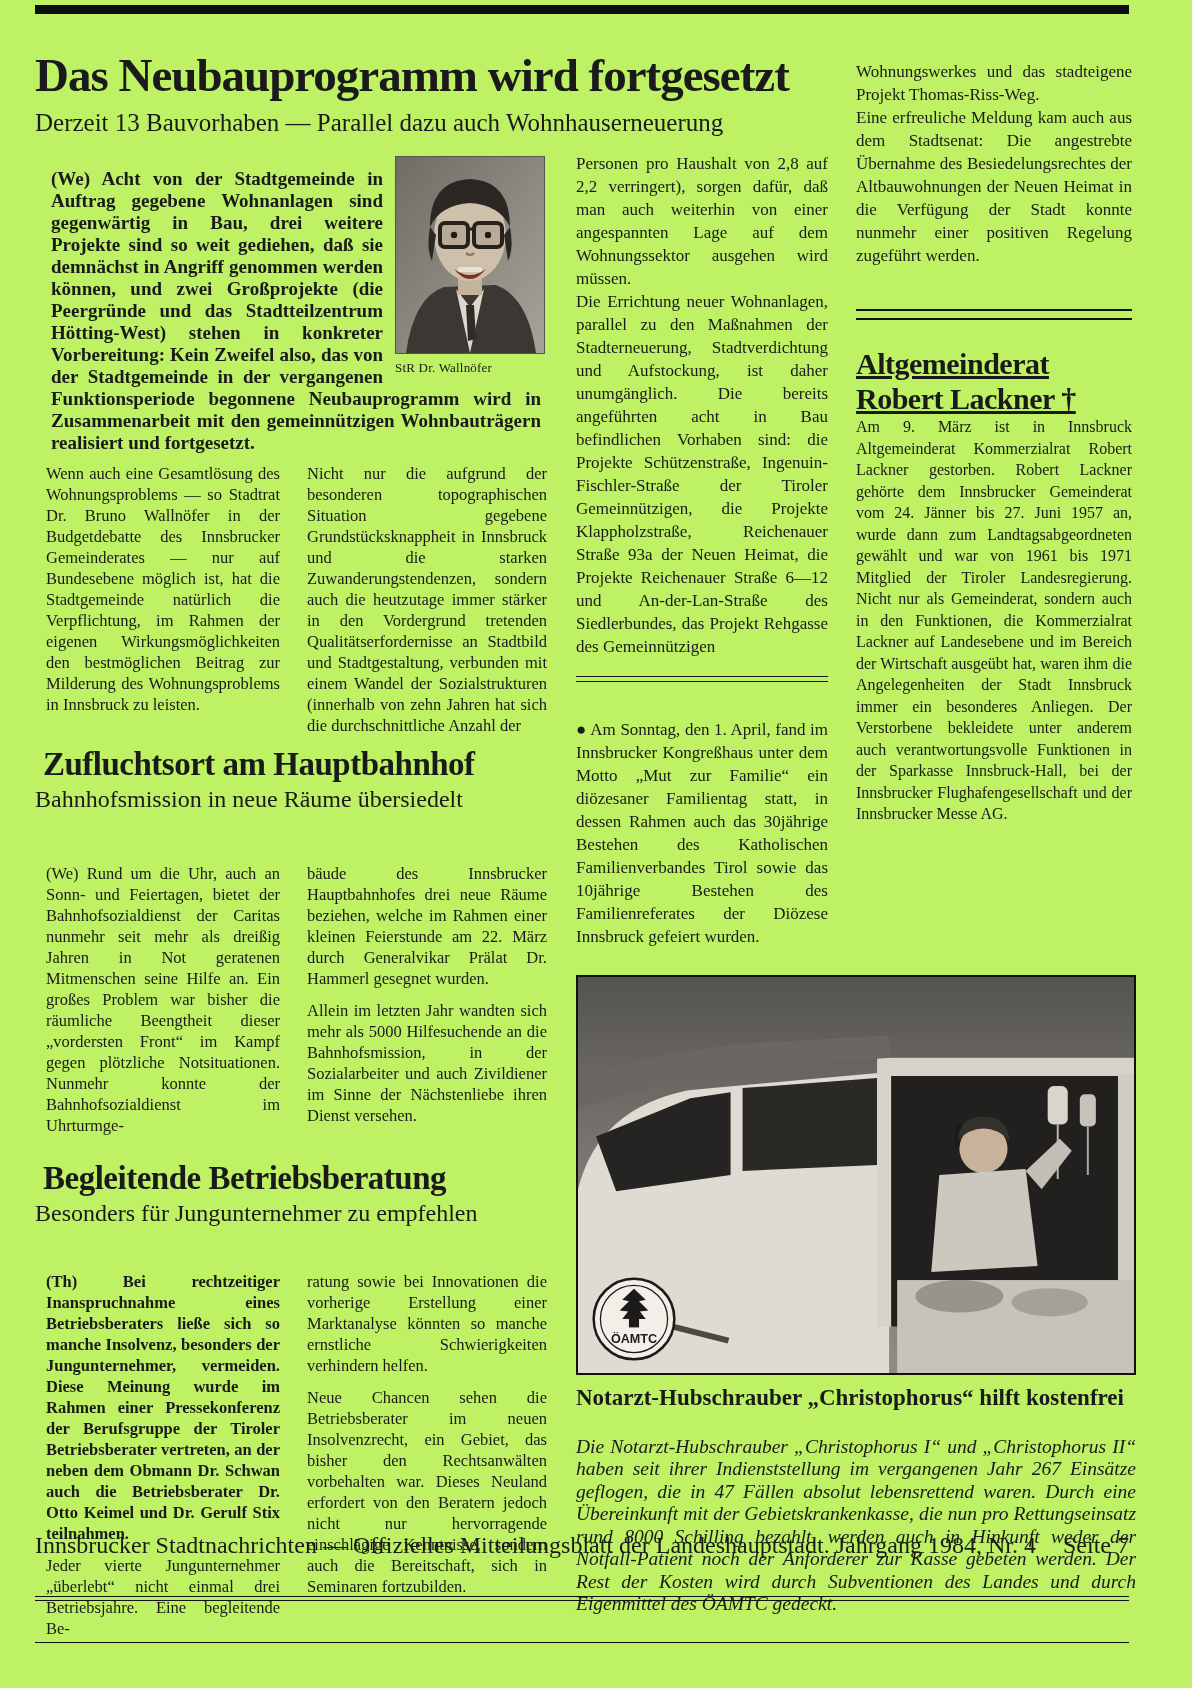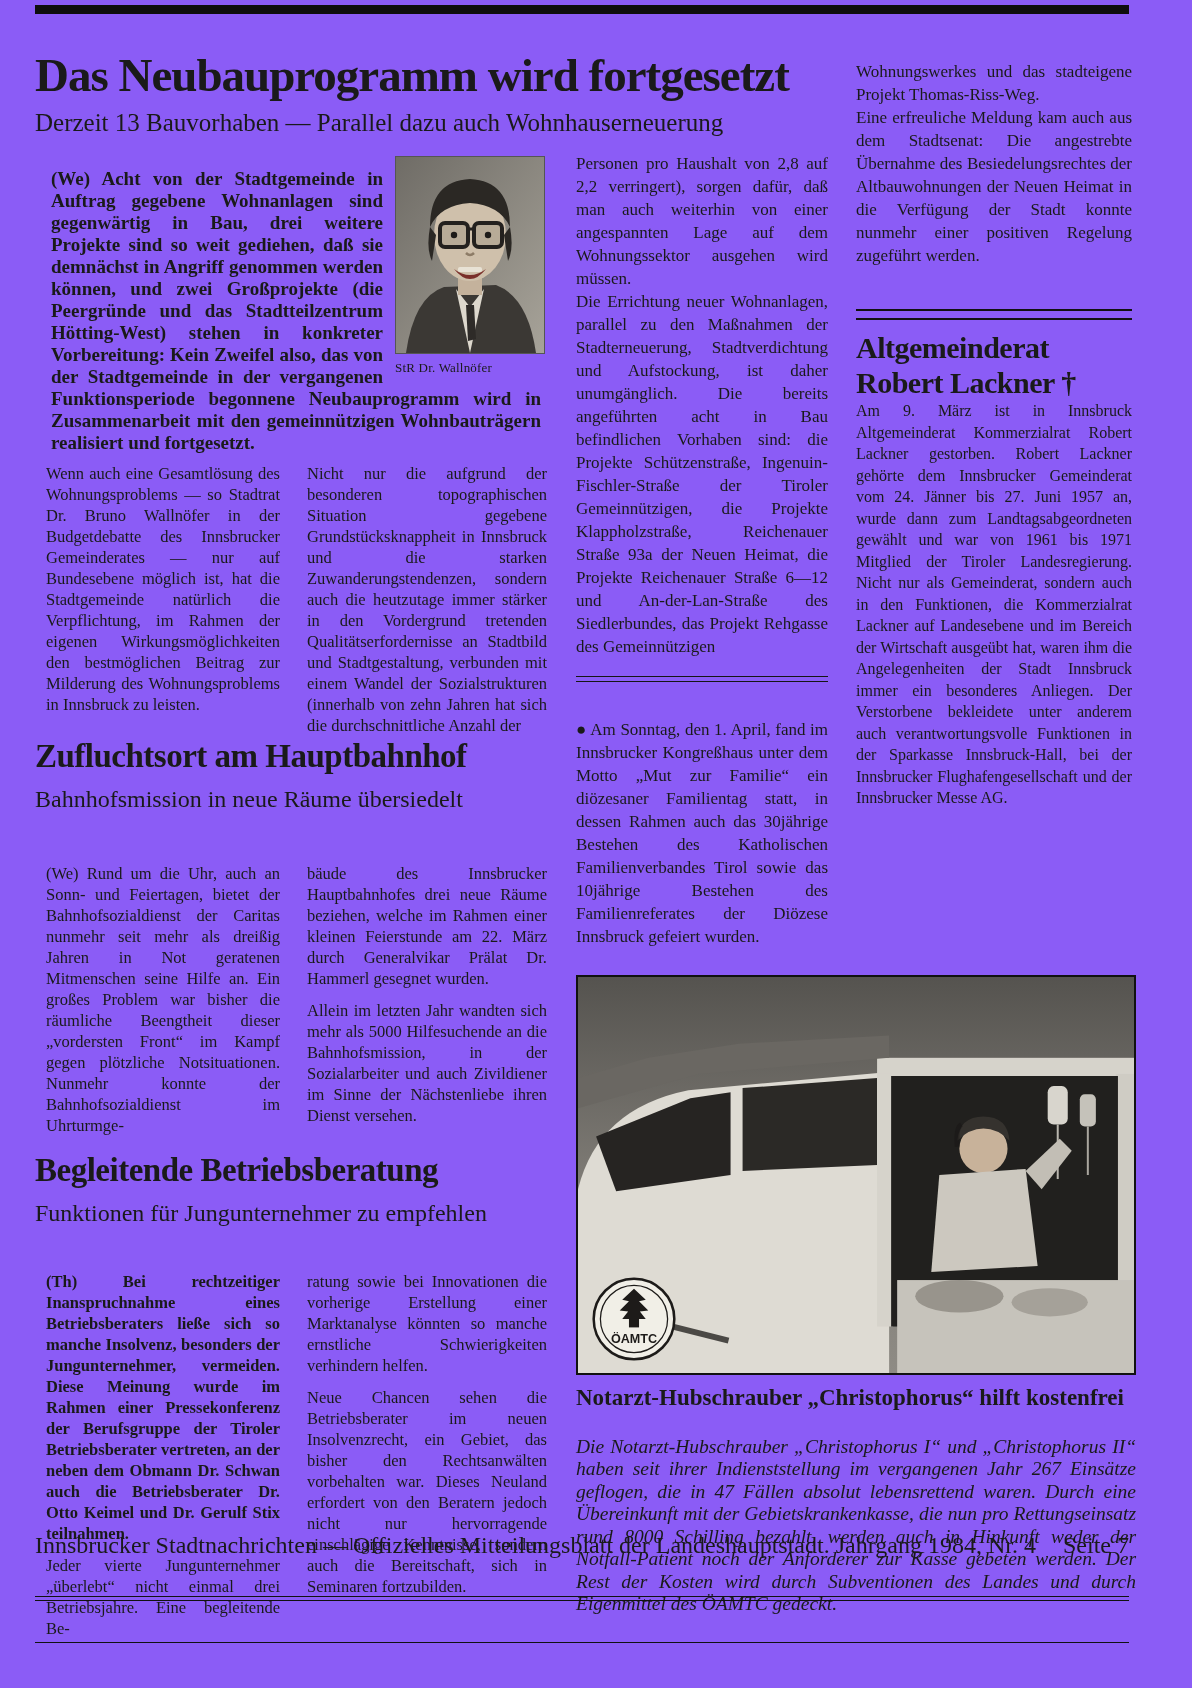--- a/index.html
+++ b/index.html
@@ -1,50 +1,50 @@
 <!DOCTYPE html>
 <html><head>
 <meta charset="utf-8">
 <style>
   html,body{margin:0;padding:0;background:#d8d6cf;}
   .page{
     position:relative;width:1192px;height:1688px;margin:0 auto;
-    background:#8b5cf6;color:#1a1a1a;
+    background:#bef264;color:#1a1a1a;
     font-family:"Liberation Serif", serif;
     overflow:hidden;
   }
   .abs{position:absolute;}
   .topbar{left:35px;top:5px;width:1094px;height:9px;background:#0e0e0e;}
   .headline{left:35px;top:50px;width:780px;font-size:47px;line-height:50px;font-weight:bold;letter-spacing:-1px;margin:0;}
   .subhead{left:35px;top:109px;width:780px;font-size:25px;line-height:28px;font-weight:normal;margin:0;}
   .lead{left:35px;top:152px;width:522px;font-size:19px;line-height:22px;font-weight:bold;text-align:justify;}
   .lead p{margin:16px;}
   .portrait-wrap{float:right;width:150px;margin:4px 12px 2px 12px;}
   .portrait-frame{width:148px;height:196px;border:1px solid #555;background:#a09c93;overflow:hidden;}
   .portrait-cap{font-size:13px;font-weight:normal;margin-top:3px;letter-spacing:0.2px;}
   .bodycol{font-size:16.5px;line-height:21px;text-align:justify;}
   .bodycol p{margin:11px;}
   .colA1{left:35px;top:452px;width:256px;}
   .colA2{left:296px;top:452px;width:262px;}
-  .sechead{left:35px;width:560px;font-size:33px;line-height:36px;font-weight:bold;margin:0;letter-spacing:-0.5px;}
+  .sechead{left:35px;width:560px;font-size:33px;line-height:36px;font-weight:bold;margin:8px;letter-spacing:-0.5px;}
   .secsub{left:35px;width:560px;font-size:24px;line-height:27px;font-weight:normal;margin:0;}
   .a2head{top:738px;} .a2sub{top:786px;}
   .a2col1{left:35px;top:852px;width:256px;}
   .a2col2{left:296px;top:852px;width:262px;}
   .a3head{top:1152px;} .a3sub{top:1200px;}
   .a3col1{left:35px;top:1260px;width:256px;}
   .a3col2{left:296px;top:1260px;width:262px;}
   .boldpara{font-weight:bold;}
   .colC{left:576px;top:152px;width:252px;font-size:17px;line-height:23px;text-align:justify;}
   .colC p{margin:0;}
   .thin-double{margin:18px 0 36px 0;height:4px;border-top:1.5px solid #151515;border-bottom:1.5px solid #151515;}
   .colD{left:856px;top:60px;width:276px;font-size:17px;line-height:23px;text-align:justify;}
   .colD p{margin:0;}
   .thick-double{margin-top:42px;height:7px;border-top:2.5px solid #111;border-bottom:2.5px solid #111;}
-  .obit-title{margin-top:10px;font-size:30px;line-height:35px;font-weight:bold;letter-spacing:-0.5px;}
+  .obit-title{margin-top:26px;font-size:30px;line-height:35px;font-weight:bold;letter-spacing:-0.5px;text-decoration:underline;}
   .obit-body{margin-top:16px;font-size:16px;line-height:21.5px;text-align:justify;}
   .heli{left:576px;top:975px;width:556px;height:396px;border:2px solid #111;background:#76736e;}
   .heli svg{display:block;width:100%;height:100%;}
   .oamtc{position:absolute;left:14px;bottom:12px;width:84px;height:84px;}
   .heli-cap{left:576px;top:1385px;width:560px;font-size:23px;line-height:26px;font-weight:bold;margin:0;}
   .heli-body{left:576px;top:1416px;width:560px;font-size:19.5px;line-height:22.5px;font-style:italic;text-align:justify;}
   .footer-rule-top{left:35px;top:1596px;width:1094px;height:3px;border-top:1px solid #111;border-bottom:1px solid #111;}
   .footer-row{left:35px;top:1532px;width:1094px;display:flex;justify-content:space-between;font-size:24px;}
   .footer-rule-bottom{left:35px;top:1642px;width:1094px;border-top:1.5px solid #111;height:0;}
 </style>
@@ -121,21 +121,21 @@
   <h3 class="abs secsub a2sub">Bahnhofsmission in neue Räume übersiedelt</h3>
   <div class="abs bodycol a2col1">
     <p>(We) Rund um die Uhr, auch an Sonn- und Feiertagen, bietet der Bahnhofsozialdienst der Caritas nunmehr seit mehr als dreißig Jahren in Not geratenen Mitmenschen seine Hilfe an. Ein großes Problem war bisher die räumliche Beengtheit dieser „vordersten Front“ im Kampf gegen plötzliche Notsituationen. Nunmehr konnte der Bahnhofsozialdienst im Uhrturmge-</p>
   </div>
   <div class="abs bodycol a2col2">
     <p>bäude des Innsbrucker Hauptbahnhofes drei neue Räume beziehen, welche im Rahmen einer kleinen Feierstunde am 22. März durch Generalvikar Prälat Dr. Hammerl gesegnet wurden.</p>
     <p>Allein im letzten Jahr wandten sich mehr als 5000 Hilfesuchende an die Bahnhofsmission, in der Sozialarbeiter und auch Zivildiener im Sinne der Nächstenliebe ihren Dienst versehen.</p>
   </div>
 
   <h2 class="abs sechead a3head">Begleitende Betriebsberatung</h2>
-  <h3 class="abs secsub a3sub">Funktionen für Jungunternehmer zu empfehlen</h3>
+  <h3 class="abs secsub a3sub">Besonders für Jungunternehmer zu empfehlen</h3>
   <div class="abs bodycol a3col1">
     <p class="boldpara">(Th) Bei rechtzeitiger Inanspruchnahme eines Betriebsberaters ließe sich so manche Insolvenz, besonders der Jungunternehmer, vermeiden. Diese Meinung wurde im Rahmen einer Pressekonferenz der Berufsgruppe der Tiroler Betriebsberater vertreten, an der neben dem Obmann Dr. Schwan auch die Betriebsberater Dr. Otto Keimel und Dr. Gerulf Stix teilnahmen.</p>
     <p>Jeder vierte Jungunternehmer „überlebt“ nicht einmal drei Betriebsjahre. Eine begleitende Be-</p>
   </div>
   <div class="abs bodycol a3col2">
     <p>ratung sowie bei Innovationen die vorherige Erstellung einer Marktanalyse könnten so manche ernstliche Schwierigkeiten verhindern helfen.</p>
     <p>Neue Chancen sehen die Betriebsberater im neuen Insolvenzrecht, ein Gebiet, das bisher den Rechtsanwälten vorbehalten war. Dieses Neuland erfordert von den Beratern jedoch nicht nur hervorragende einschlägige Kenntnisse, sondern auch die Bereitschaft, sich in Seminaren fortzubilden.</p>
   </div>
 
   <div class="abs heli">

